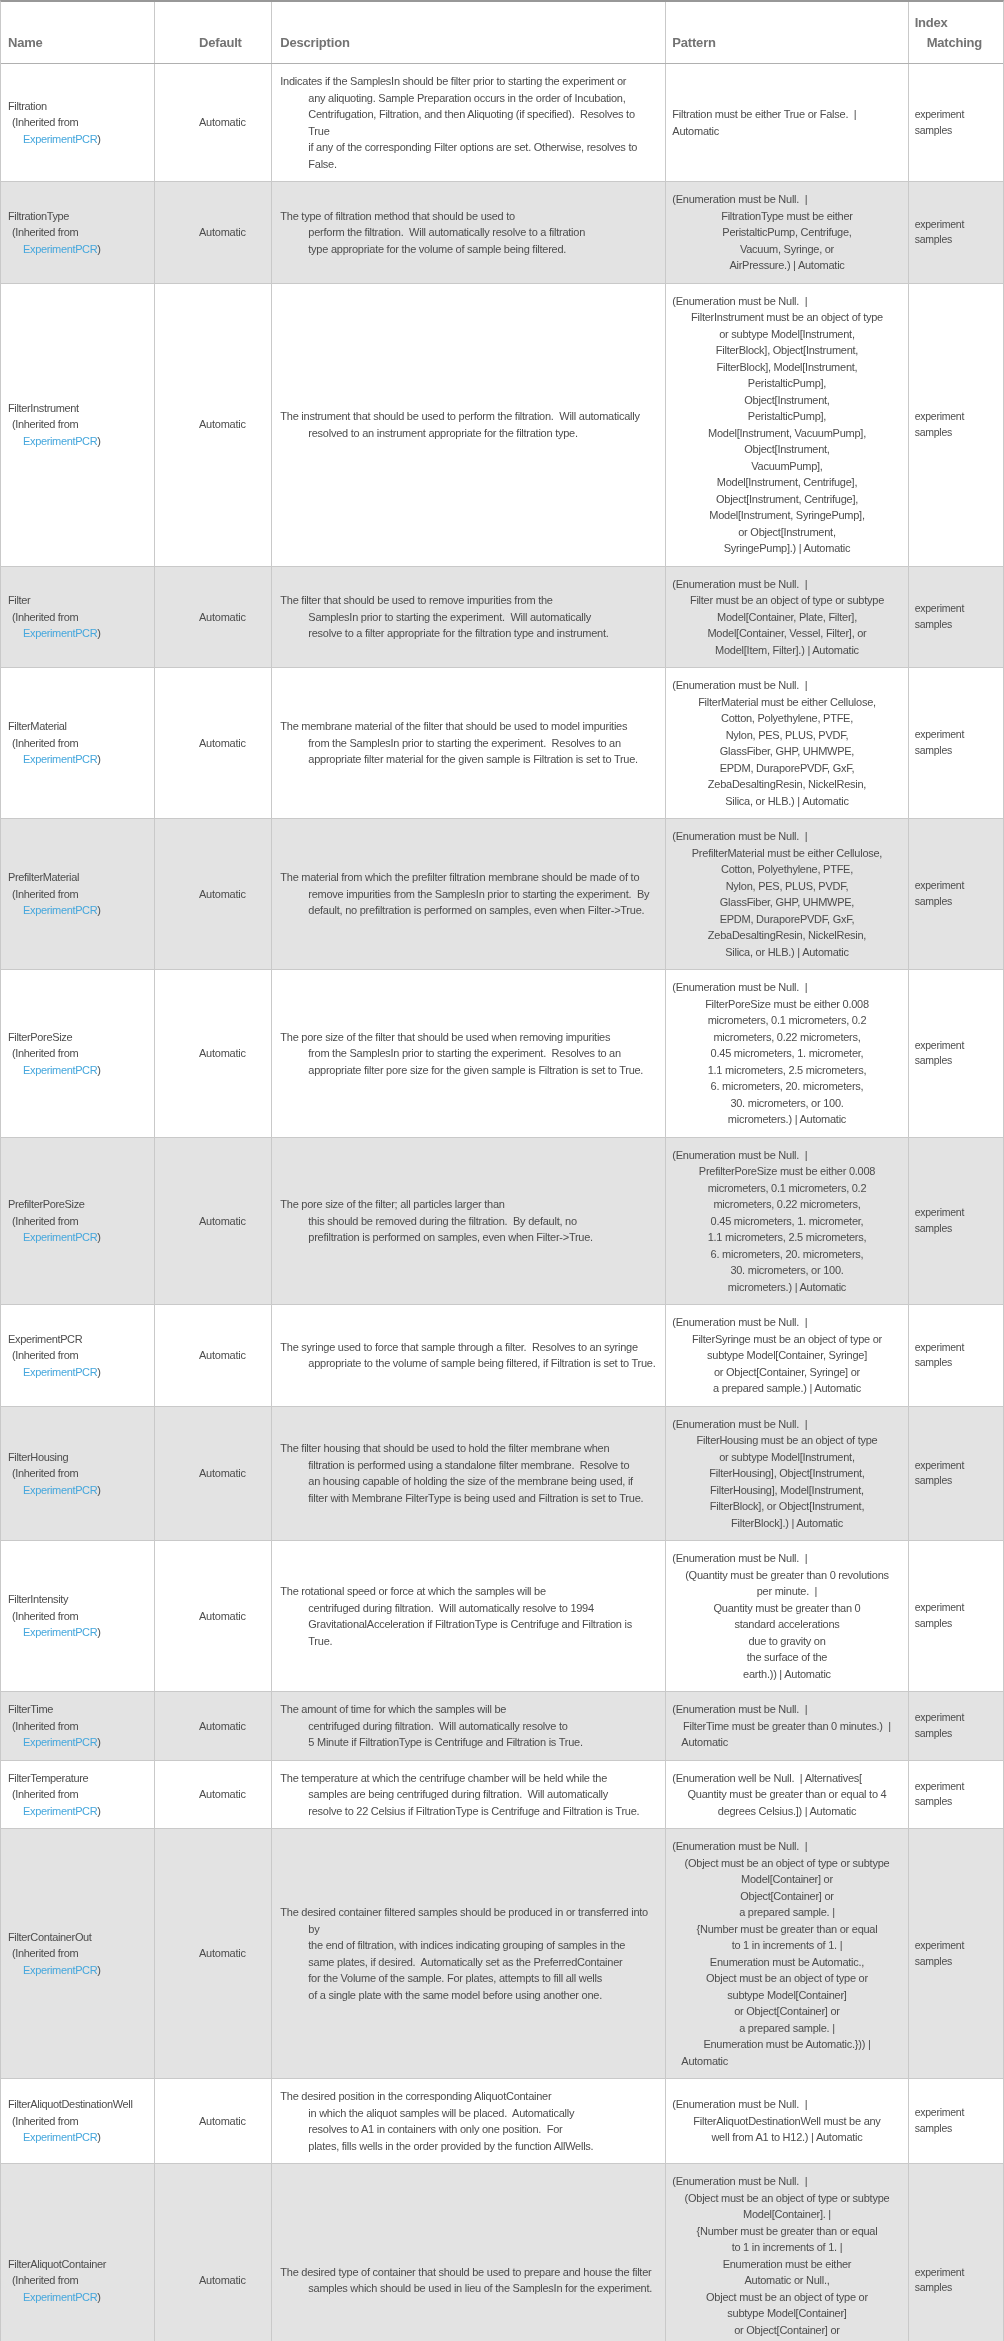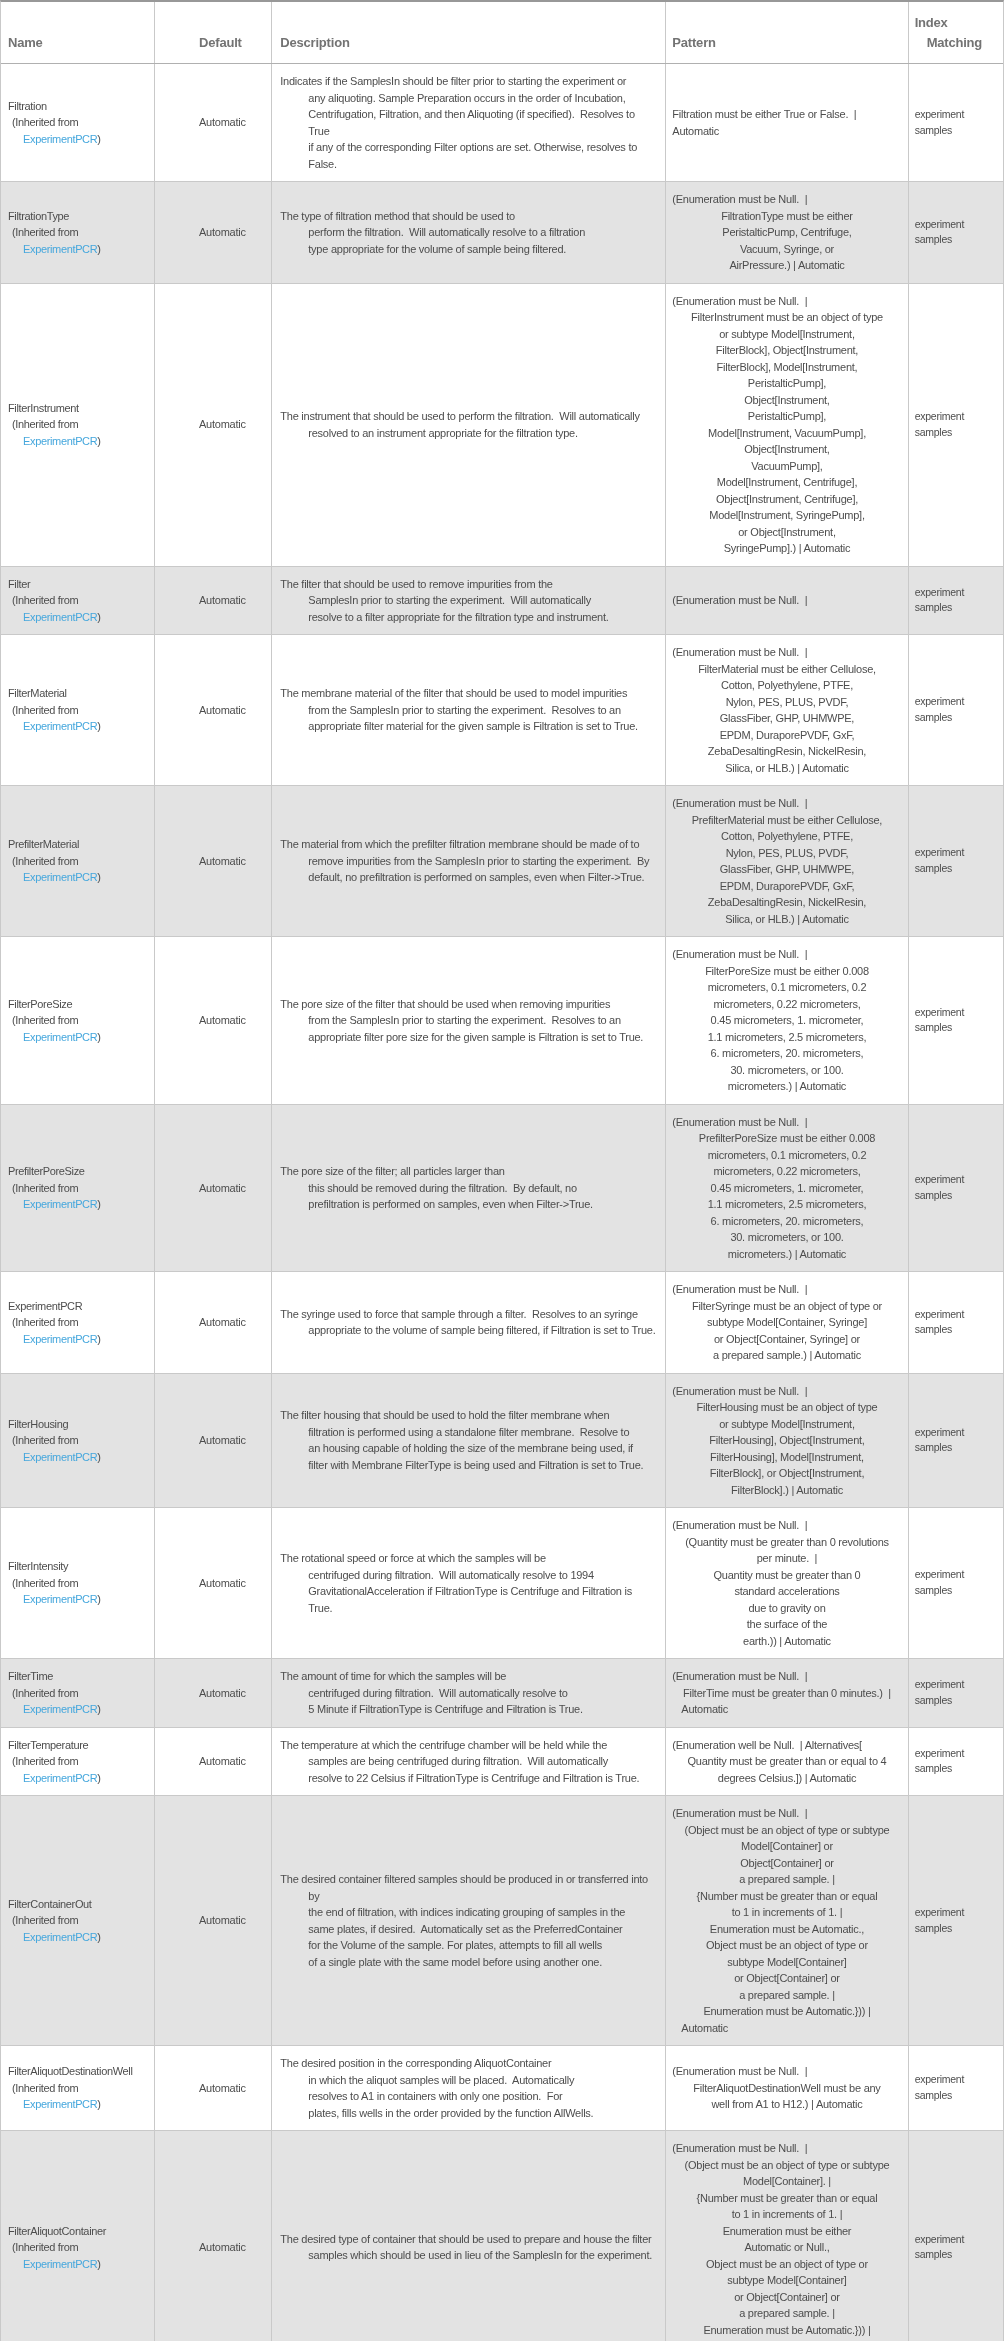--- a/index.html
+++ b/index.html
@@ -147,20 +147,24 @@
     <div class="cell c-def">
       <div>Automatic</div>
     </div>
     <div class="cell c-desc">
       <div class="desc">The filter that should be used to remove impurities from the
 SamplesIn prior to starting the experiment.  Will automatically
 resolve to a filter appropriate for the filtration type and instrument.</div>
     </div>
     <div class="cell c-pat">
       <div class="pat-head">(Enumeration must be Null.  |</div>
+      <div class="pat-body">Filter must be an object of type or subtype
+Model[Container, Plate, Filter],
+Model[Container, Vessel, Filter], or
+Model[Item, Filter].) | Automatic</div>
       <div class="pat-tail"></div>
     </div>
     <div class="cell c-idx">
       <div>experiment samples</div>
     </div>
   </div>
 
   <div class="row">
     <div class="cell c-name">
       <div class="nm">FilterMaterial</div>

